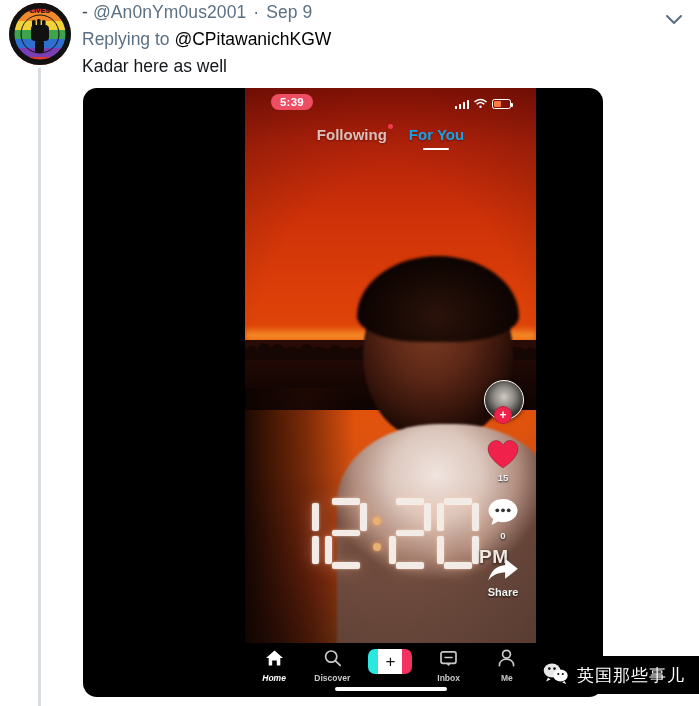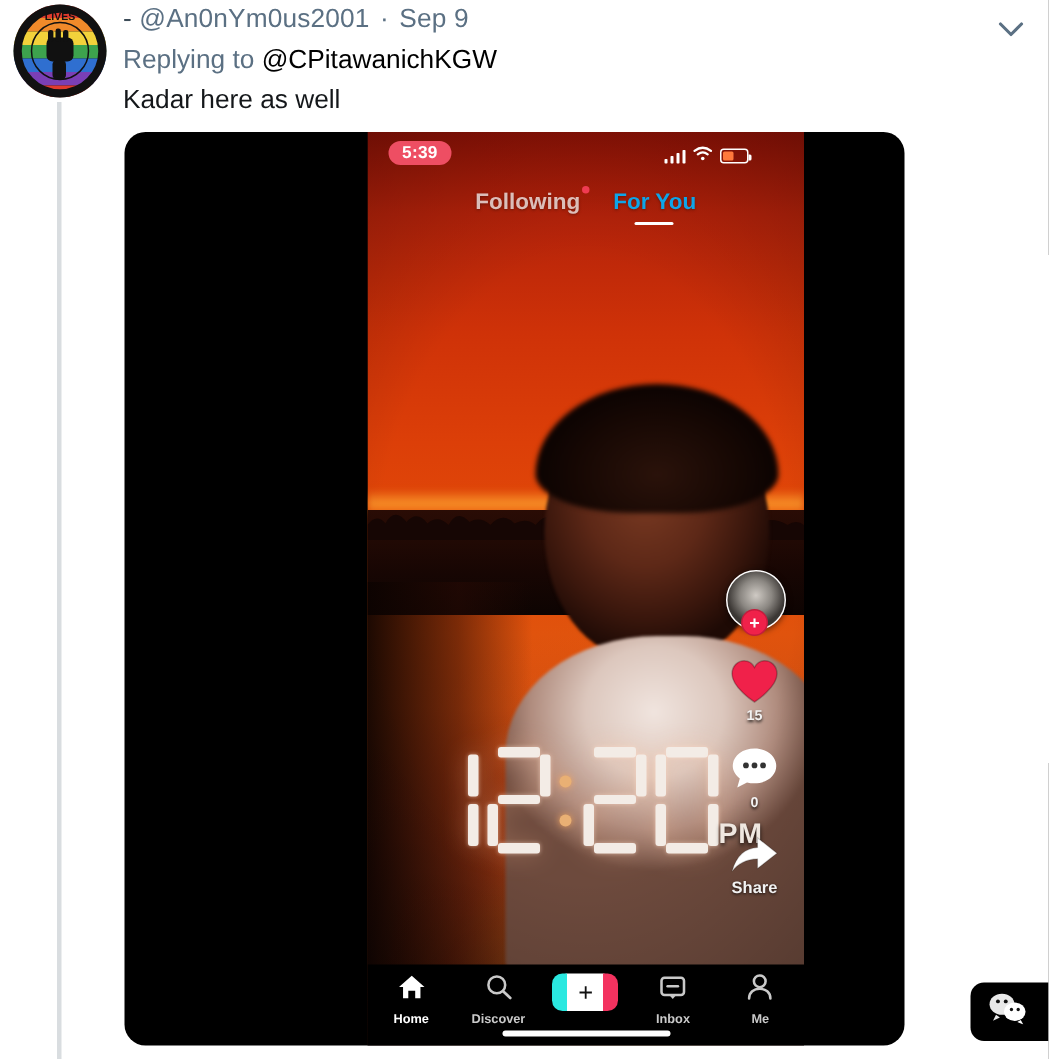--- a/index.html
+++ b/index.html
@@ -194,21 +194,21 @@
   .ampm {
     position:absolute; left:234px; top:458px;
     font-size:19px; font-weight:700; color:#efe7e0;
     font-family:"Liberation Sans", sans-serif;
     text-shadow:0 1px 3px rgba(0,0,0,.8);
     letter-spacing:.5px;
   }
 
   
   .statusbar {
-    position:absolute; left:0; top:0; width:266px; height:30px;
+    position:absolute; left:12px; top:0; width:266px; height:30px;
   }
   .time-pill {
     position:absolute; left:14px; top:6px;
     background:#ee4e63; color:#fff;
     font-size:11.5px; font-weight:700;
     padding:2px 9px; border-radius:9px;
     letter-spacing:.2px;
   }
   .sb-icons {
     position:absolute; right:12px; top:7px;
@@ -314,21 +314,21 @@
     position:absolute; left:0; bottom:0; width:291px; height:54px;
     background:#000;
     display:flex; align-items:flex-start; justify-content:space-around;
     padding-top:6px; box-sizing:border-box;
   }
   .nav-item {
     display:flex;flex-direction:column;align-items:center;gap:2px;
     width:52px;
   }
   .nav-label { font-size:8.5px; color:#c9c9c9; font-weight:600; }
-  .nav-item.active .nav-label { color:#fff; }
+  .nav-item.active .nav-label { color:#fff;font-style:italic; }
   .plus-btn {
     width:38px;height:25px;border-radius:7px;
     background:#fff; position:relative;
     display:flex;align-items:center;justify-content:center;
     color:#111; font-size:17px; font-weight:400; line-height:1;
   }
   .plus-btn::before {
     content:""; position:absolute; left:-3px; top:0; width:10px;height:25px;
     border-radius:7px 0 0 7px; background:#2ae8e0;
   }
@@ -618,15 +618,16 @@
         <ellipse cx="9" cy="8.5" rx="8.3" ry="7" fill="#e8e8e8"></ellipse>
         <path d="M5 15.5 L3 19.5 L7.6 17.4 Z" fill="#e8e8e8"></path>
         <circle cx="6.3" cy="6.6" r="1.3" fill="#111"></circle>
         <circle cx="11.5" cy="6.6" r="1.3" fill="#111"></circle>
         <ellipse cx="17.5" cy="13.5" rx="7.2" ry="6.1" fill="#fff"></ellipse>
         <path d="M21.5 19 L23.2 22 L19.2 20.4 Z" fill="#fff"></path>
         <circle cx="15.3" cy="12" r="1.1" fill="#111"></circle>
         <circle cx="19.8" cy="12" r="1.1" fill="#111"></circle>
       </svg>
     </span>
+    <span class="wechat-text">英国那些事儿</span>
   </div>
 
 </div>
 
 </body></html>

